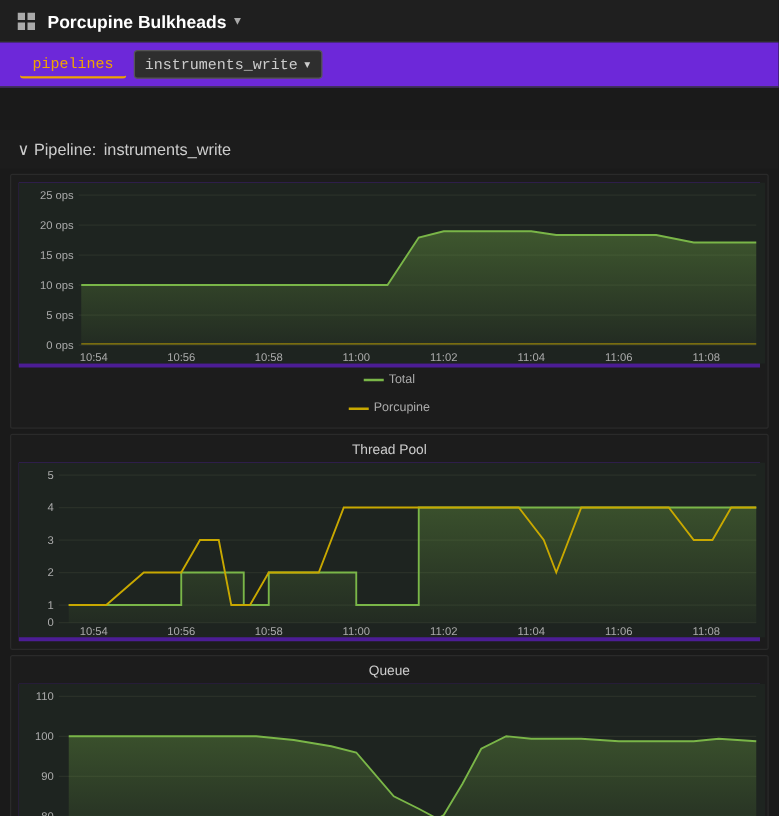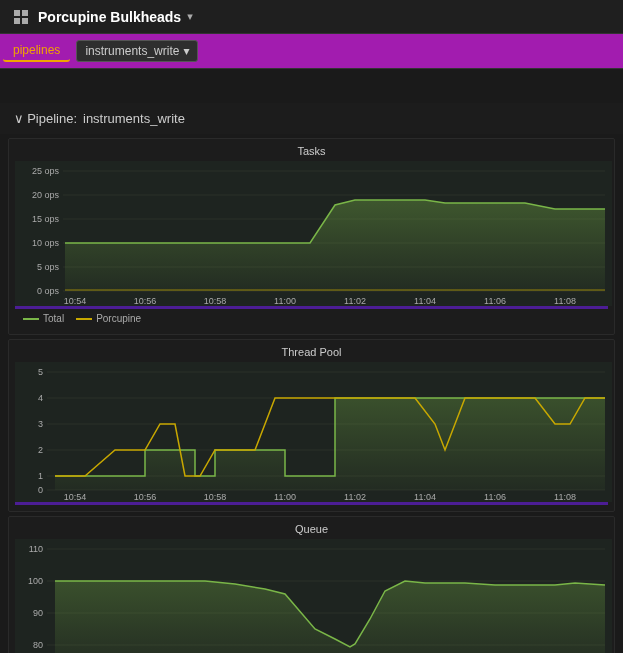--- a/index.html
+++ b/index.html
@@ -33,26 +33,27 @@
       font-size: 14px;
       font-weight: bold;
     }
     .header-arrow {
       color: #aaa;
       margin-left: 6px;
       font-size: 11px;
     }
     
     .tabbar {
-      background: #a21caf;
-      display: flex;
-      align-items: center;
-      padding: 6px 3px;
+      background: #6d28d9;
+      display: flex;
+      align-items: center;
+      padding: 6px 16px;
       border-bottom: 1px solid #333;
       gap: 6px;
+      font-family: Liberation Mono, monospace;
     }
     .tab {
       padding: 3px 10px;
       border-radius: 3px;
       cursor: pointer;
       font-size: 12px;
     }
     .tab-active {
       color: #f0a500;
       border-bottom: 2px solid #f0a500;
@@ -98,20 +99,21 @@
       position: relative;
       background: #4c1d95;
     }
     .chart-legend {
       display: flex;
       align-items: center;
       gap: 12px;
       padding: 4px 8px;
       font-size: 10px;
       color: #aaa;
+      flex-direction: column;
     }
     .legend-item {
       display: flex;
       align-items: center;
       gap: 4px;
     }
     .legend-line {
       width: 16px;
       height: 2px;
       display: inline-block;
@@ -143,21 +145,20 @@
     <span>▾</span>
   </div>
 </div>
 
 <div class="pipeline-title">
   <span>∨ Pipeline:</span>
   <span>instruments_write</span>
 </div>
 
 <div class="chart-container">
-  <div class="chart-title">Tasks</div>
   <div class="chart-area">
     <svg width="597" height="145">
 
       <rect width="597" height="145" fill="#1e2420"></rect>
 
       <line x1="48" y1="10" x2="590" y2="10" stroke="#2a3028" stroke-width="1"></line>
       <line x1="48" y1="34" x2="590" y2="34" stroke="#2a3028" stroke-width="1"></line>
       <line x1="48" y1="58" x2="590" y2="58" stroke="#2a3028" stroke-width="1"></line>
       <line x1="48" y1="82" x2="590" y2="82" stroke="#2a3028" stroke-width="1"></line>
       <line x1="48" y1="106" x2="590" y2="106" stroke="#2a3028" stroke-width="1"></line>

